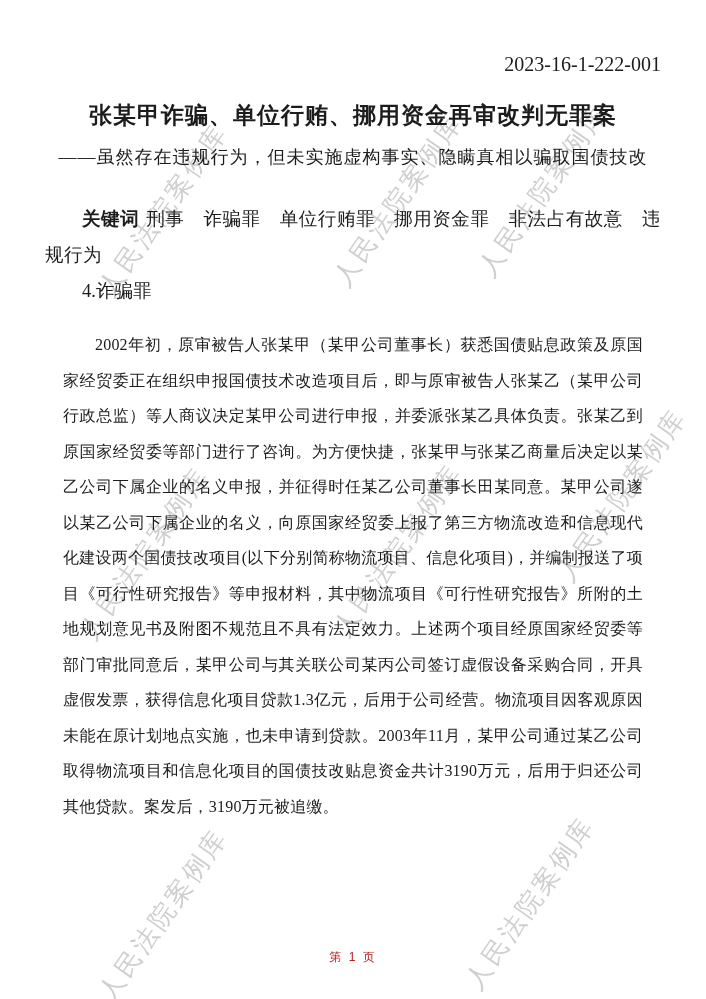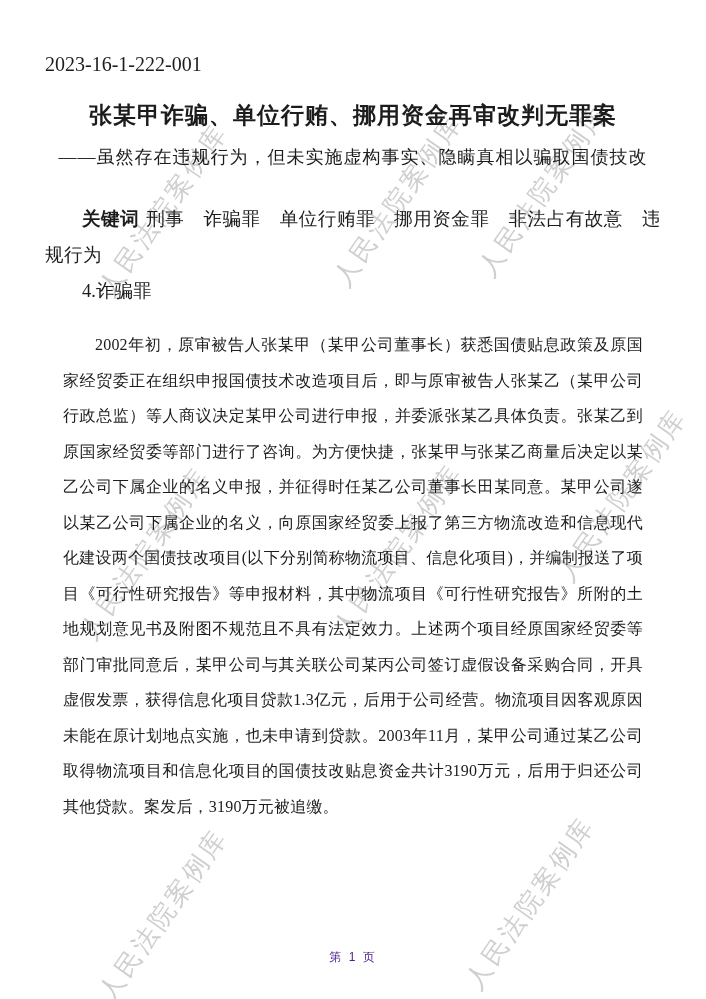--- a/index.html
+++ b/index.html
@@ -33,20 +33,21 @@
   .content {
     position: absolute; inset: 0; z-index: 1;
     padding: 0 45px;
     box-sizing: border-box;
   }
   .case-number {
     margin-top: 50px;
     font-size: 20px;
     line-height: 28px;
     font-family: "Liberation Serif", serif;
+    text-align: right;
   }
   .doc-title {
     margin-top: 22px;
     text-align: center;
     font-size: 23px;
     line-height: 30px;
     font-weight: bold;
     font-family: "Liberation Sans", sans-serif;
     letter-spacing: 1px;
   }
@@ -92,21 +93,21 @@
     text-indent: 2em;
     letter-spacing: 0.2px;
   }
   .page-footer {
     position: absolute;
     left: 0; right: 0; bottom: 33px;
     text-align: center;
     font-size: 12px;
     letter-spacing: 2px;
     font-family: "Liberation Sans", sans-serif;
-    color: #4c1d95;
+    color: #b91c1c;
   }
 </style>
 </head>
 <body>
 
 <div class="page">
 
   <div class="wm-layer">
     <div class="wm" style="left:163px; top:210px;">人民法院案例库</div>
     <div class="wm" style="left:398px; top:200px;">人民法院案例库</div>

